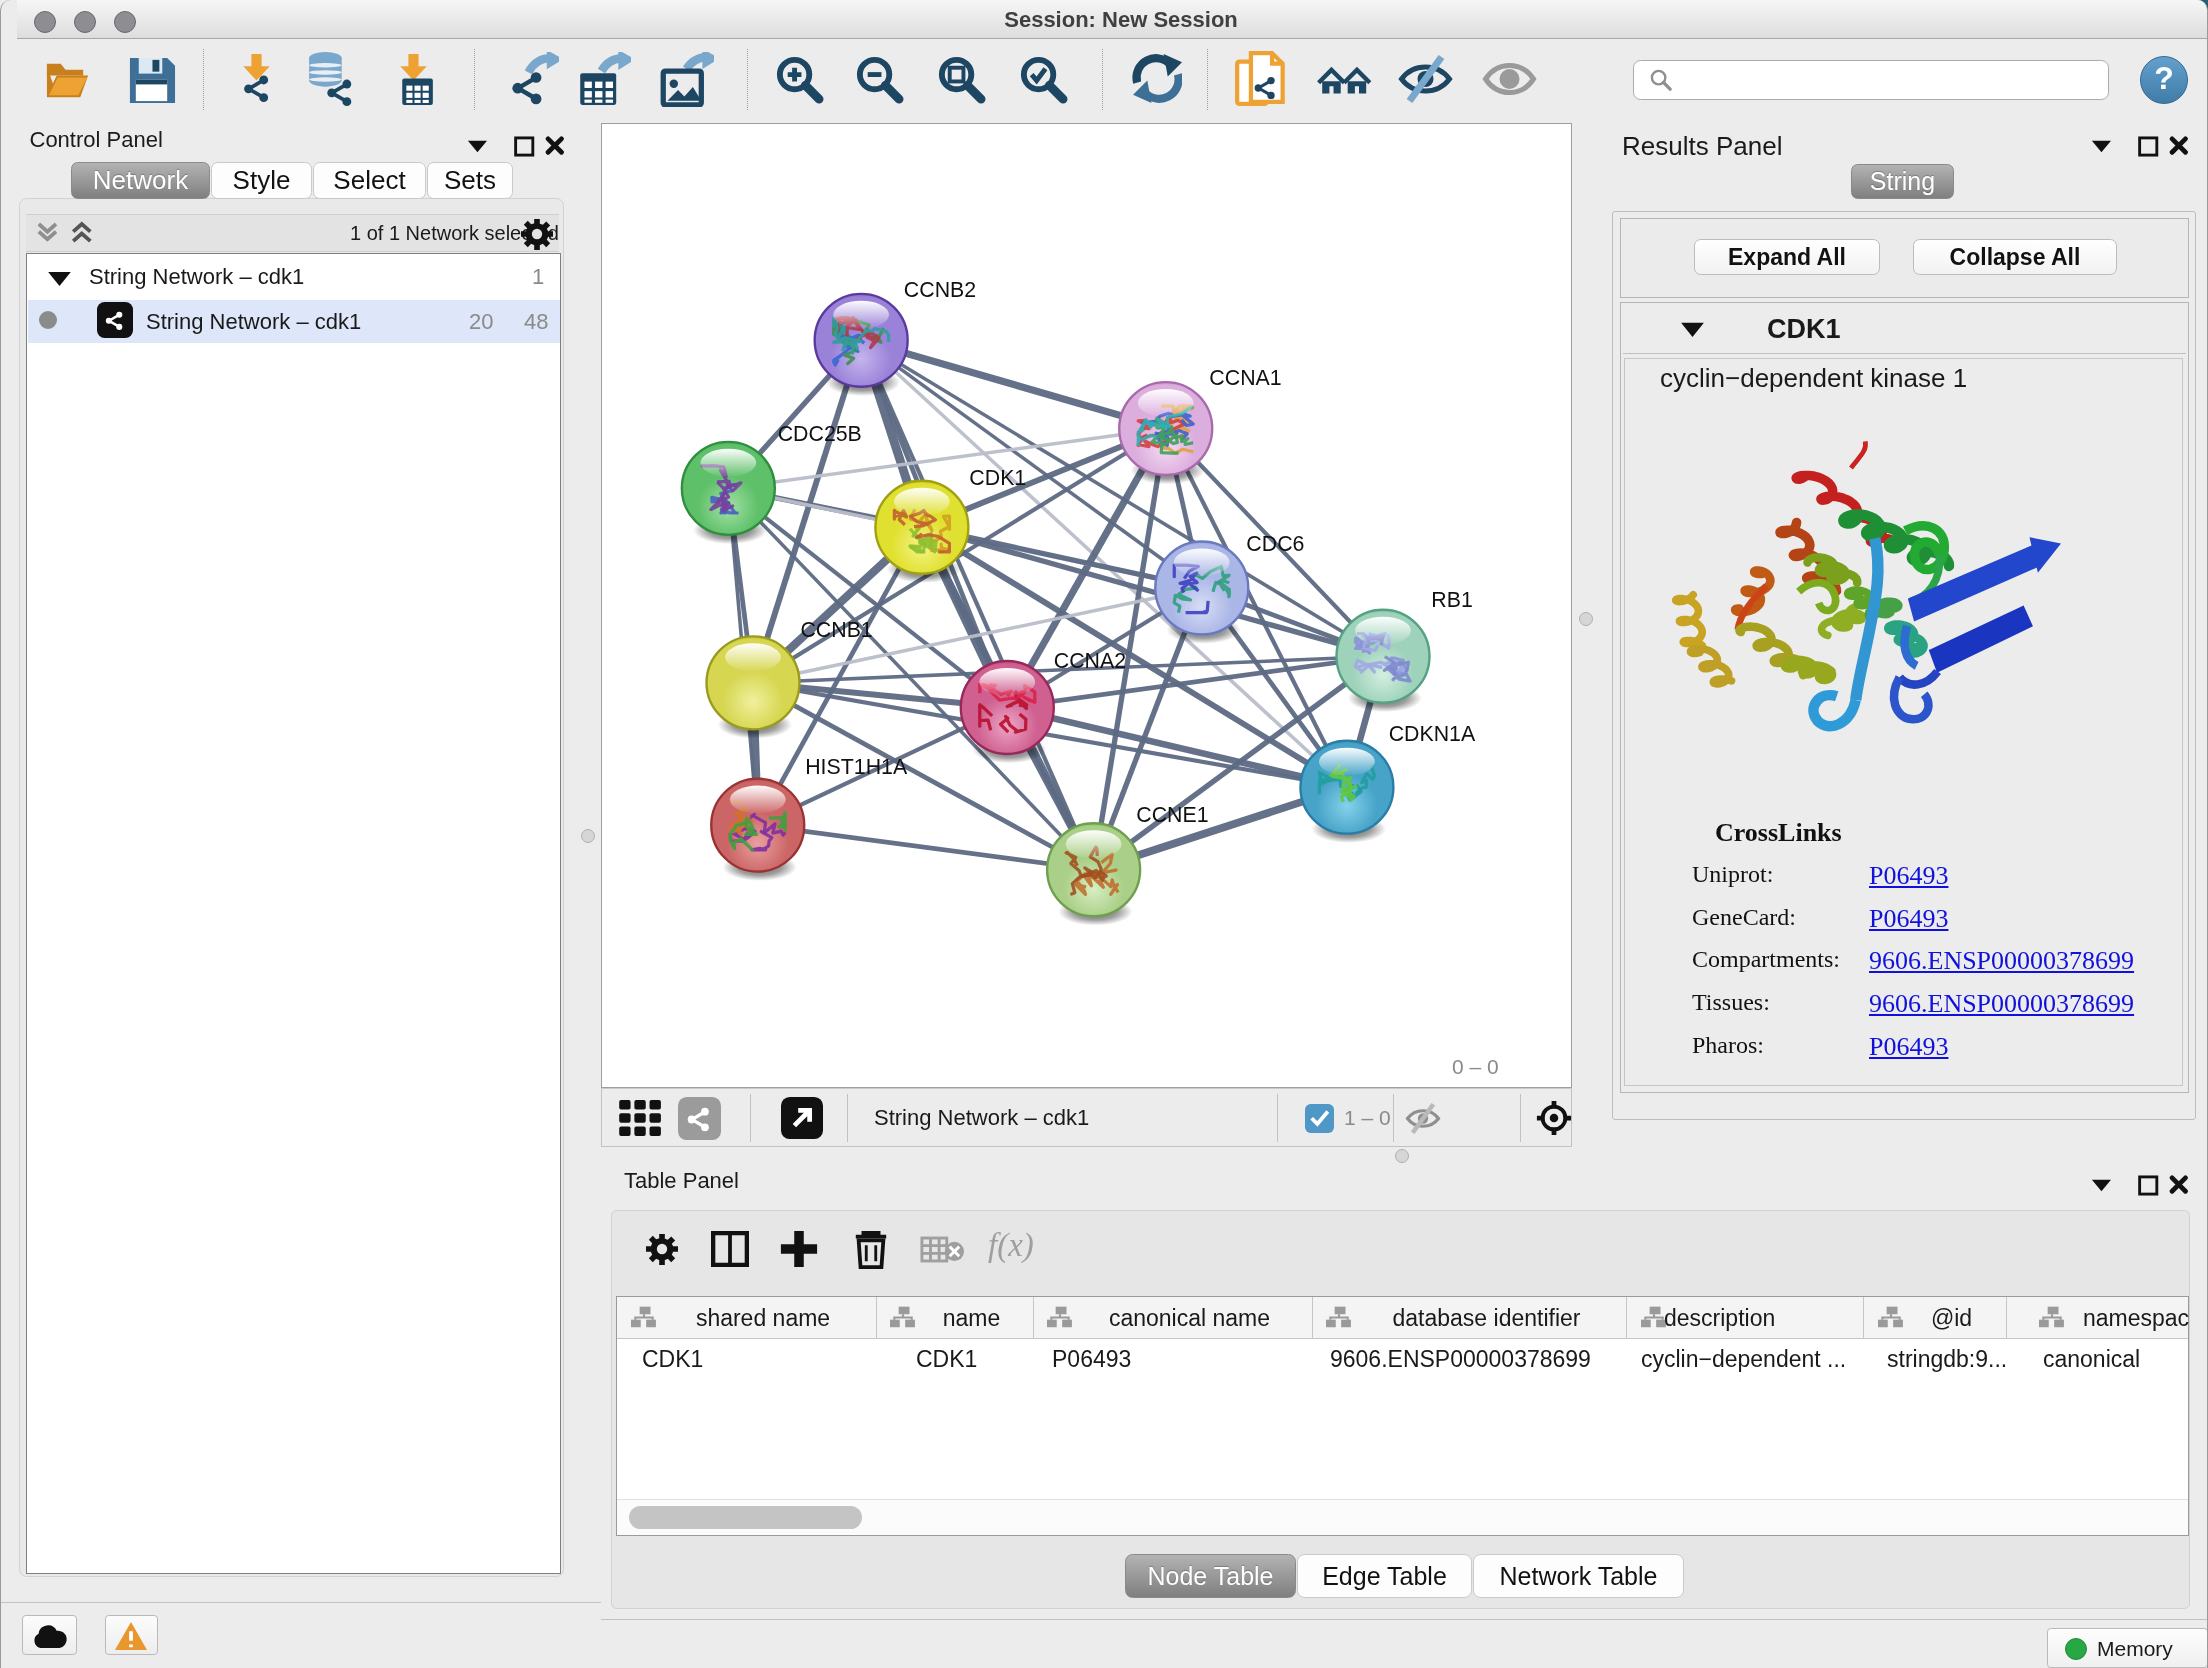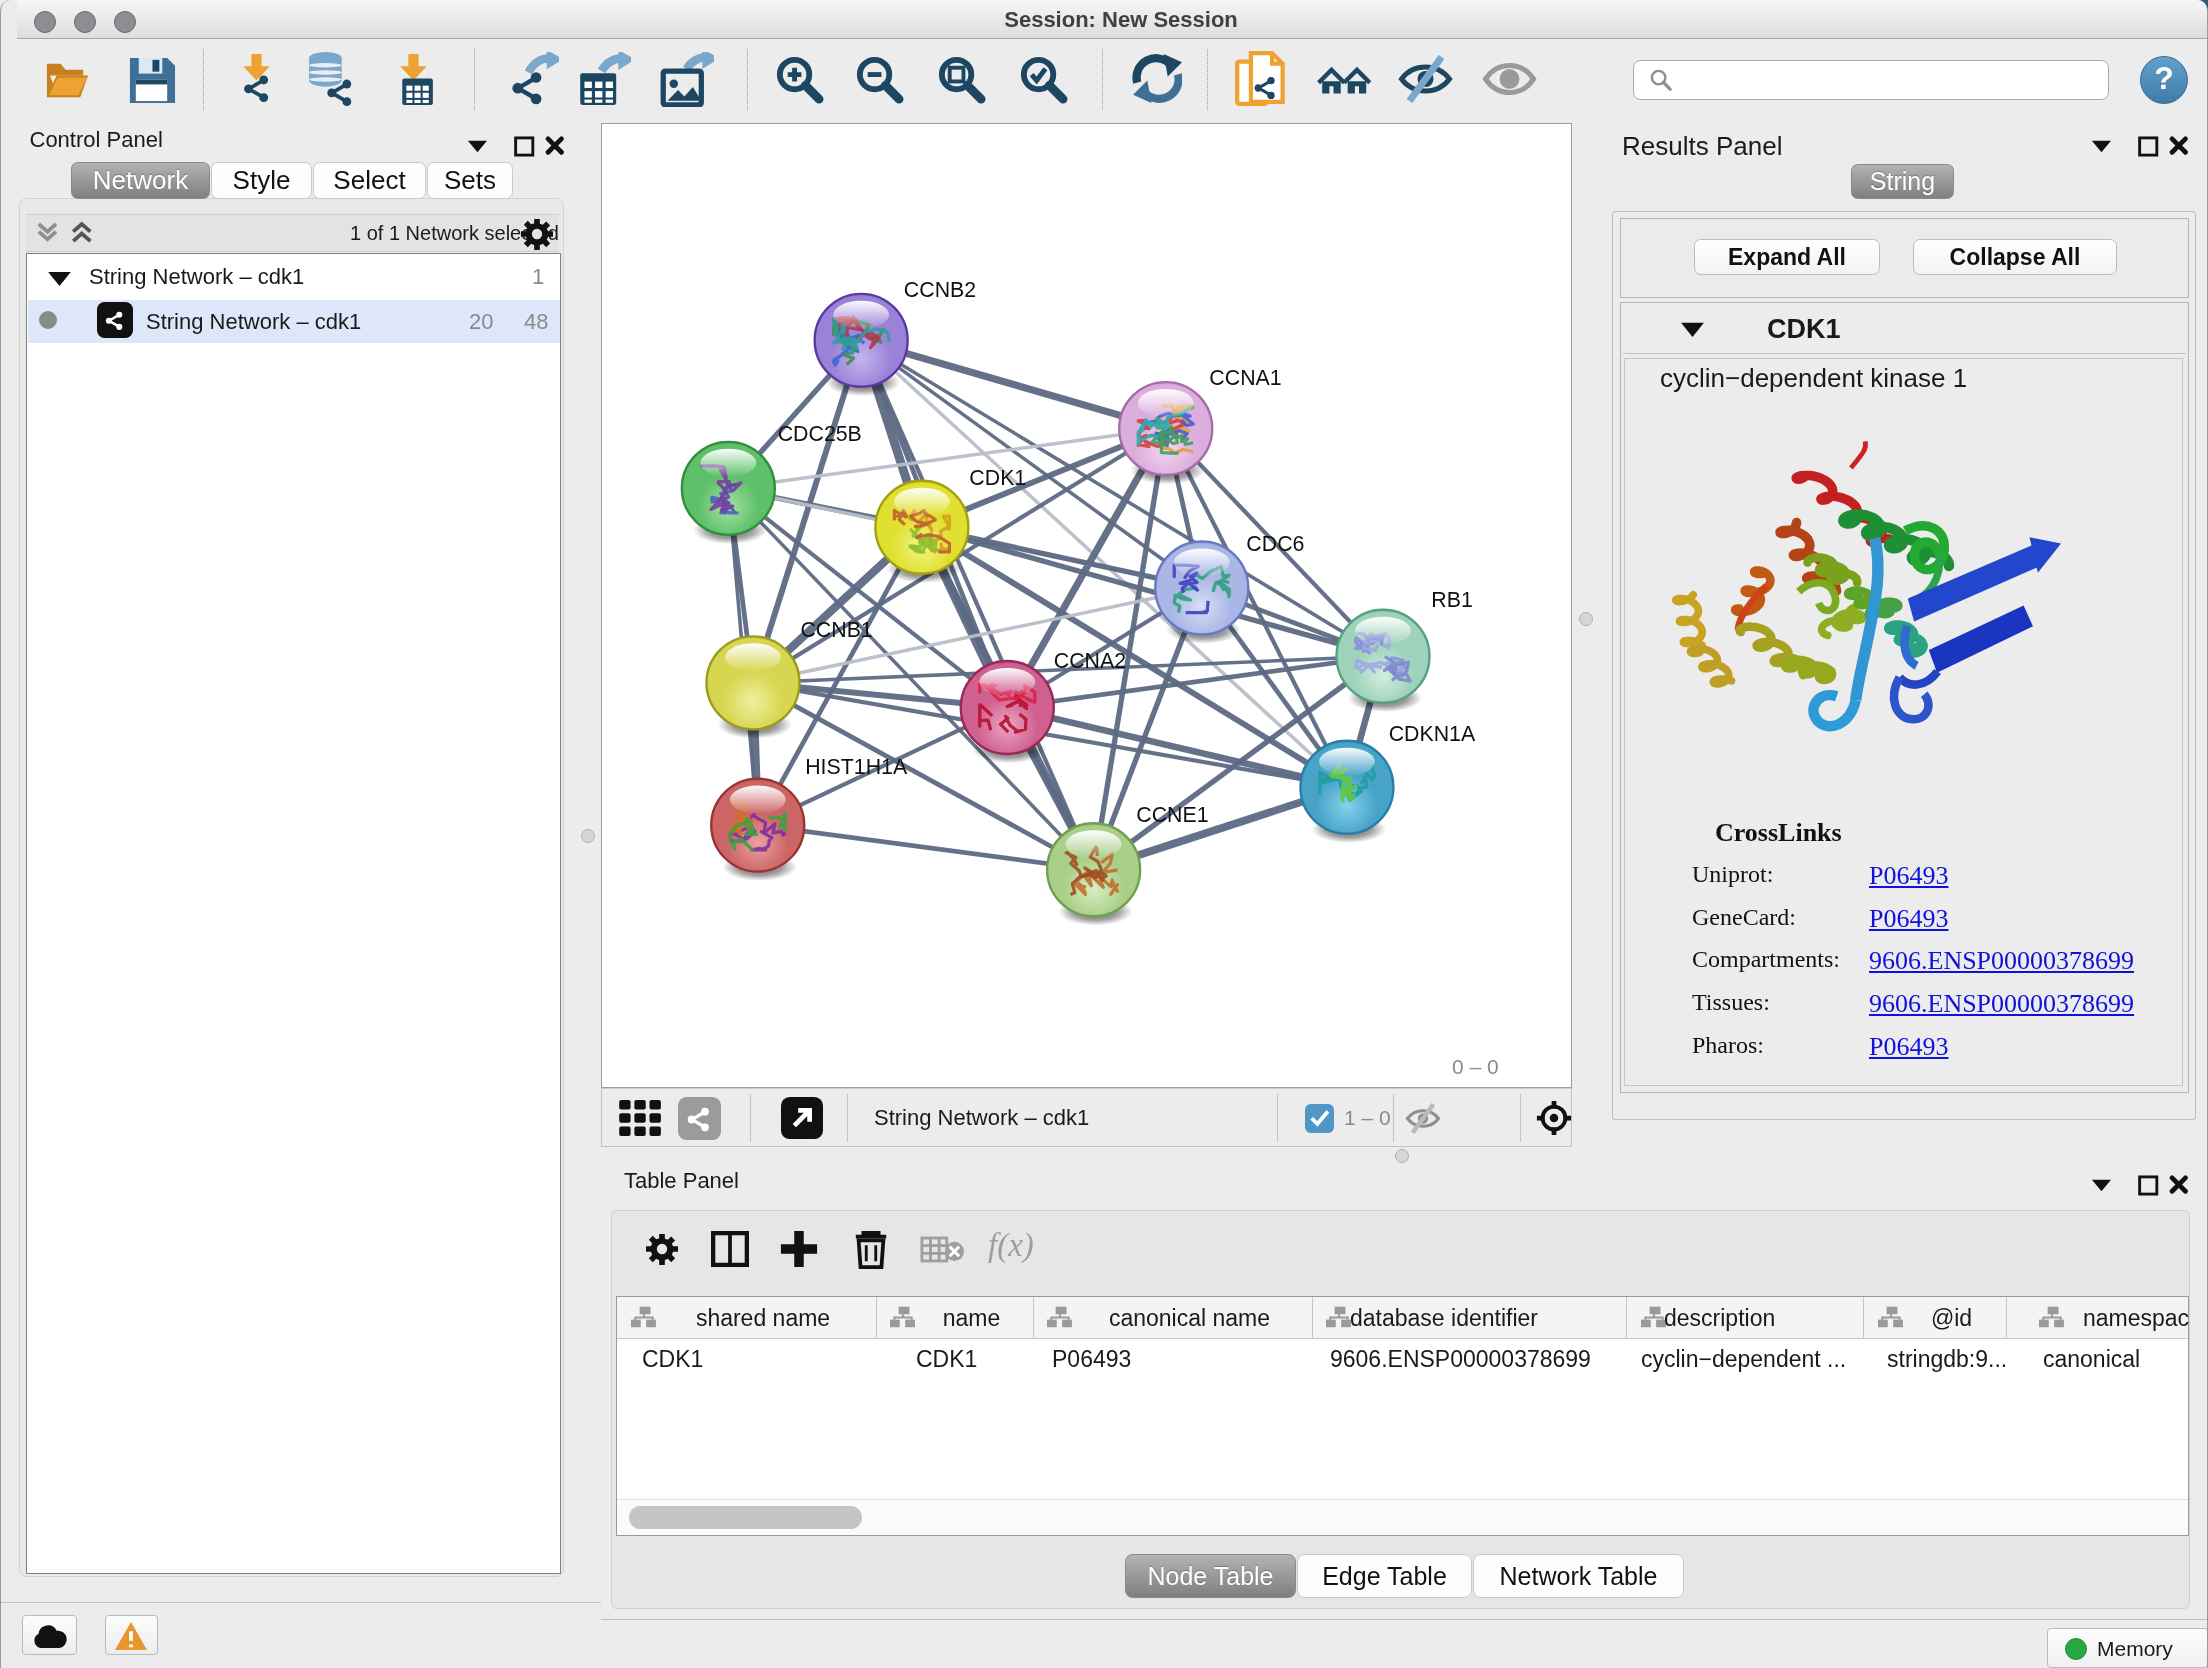--- a/index.html
+++ b/index.html
@@ -663,21 +663,21 @@
     <div class="abs panellbl" style="left:1070px;top:1305px;width:237px;text-align:center;font-size:23px">canonical name</div>
     <div class="abs" style="left:1032px;top:1297px;width:0;height:42px;border-left:1px solid #c6c6c6"></div>
     <svg class="abs" style="left:1325px;top:1306px" width="26" height="23" viewBox="0 0 24 20">
       <g fill="#9a9a9a">
         <rect x="8" y="0" width="10" height="7"></rect>
         <rect x="0" y="12" width="9" height="7"></rect>
         <rect x="14" y="12" width="9" height="7"></rect>
         <path d="M12 7 v3 M4 12 v-2 h16 v2 M12 8 v2" stroke="#9a9a9a" stroke-width="2" fill="none"></path>
       </g>
     </svg>
-    <div class="abs panellbl" style="left:1349px;top:1305px;width:273px;text-align:left;font-size:23px">database identifier</div>
+    <div class="abs panellbl" style="left:1349px;top:1305px;width:273px;text-align:center;font-size:23px">database identifier</div>
     <div class="abs" style="left:1311px;top:1297px;width:0;height:42px;border-left:1px solid #c6c6c6"></div>
     <svg class="abs" style="left:1640px;top:1306px" width="26" height="23" viewBox="0 0 24 20">
       <g fill="#9a9a9a">
         <rect x="8" y="0" width="10" height="7"></rect>
         <rect x="0" y="12" width="9" height="7"></rect>
         <rect x="14" y="12" width="9" height="7"></rect>
         <path d="M12 7 v3 M4 12 v-2 h16 v2 M12 8 v2" stroke="#9a9a9a" stroke-width="2" fill="none"></path>
       </g>
     </svg>
     <div class="abs panellbl" style="left:1663px;top:1305px;width:195px;text-align:left;font-size:23px">description</div>

